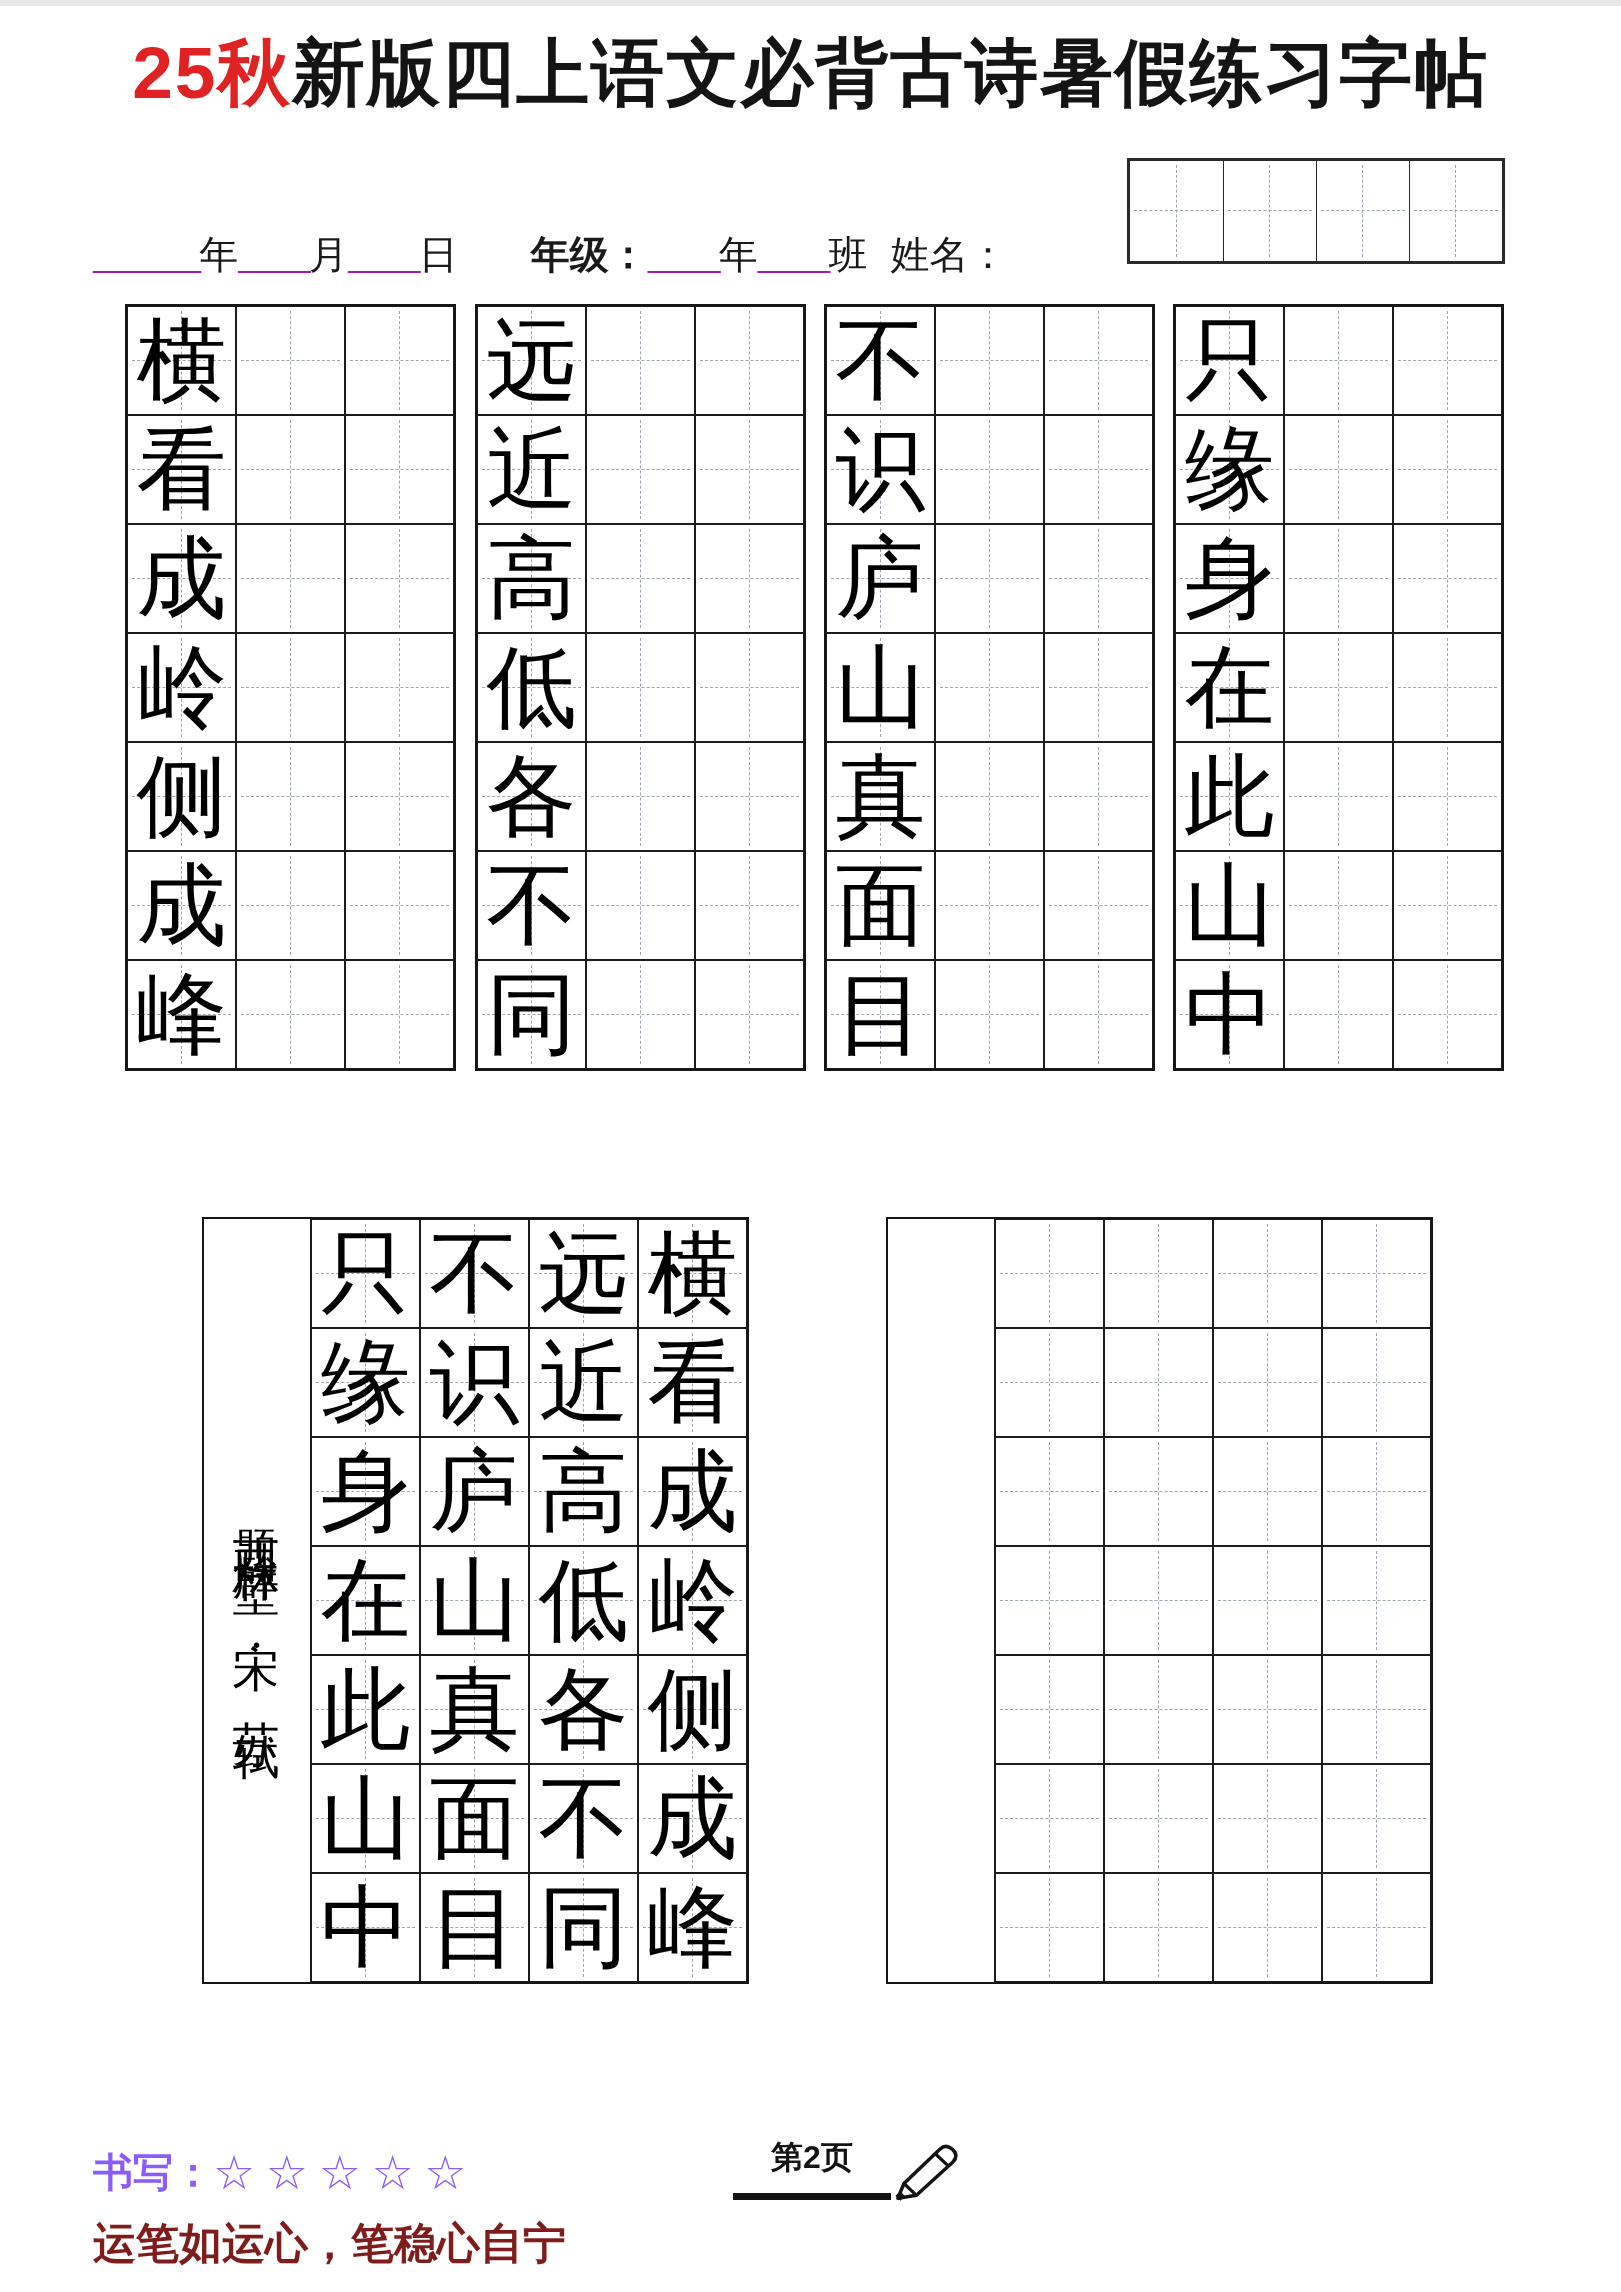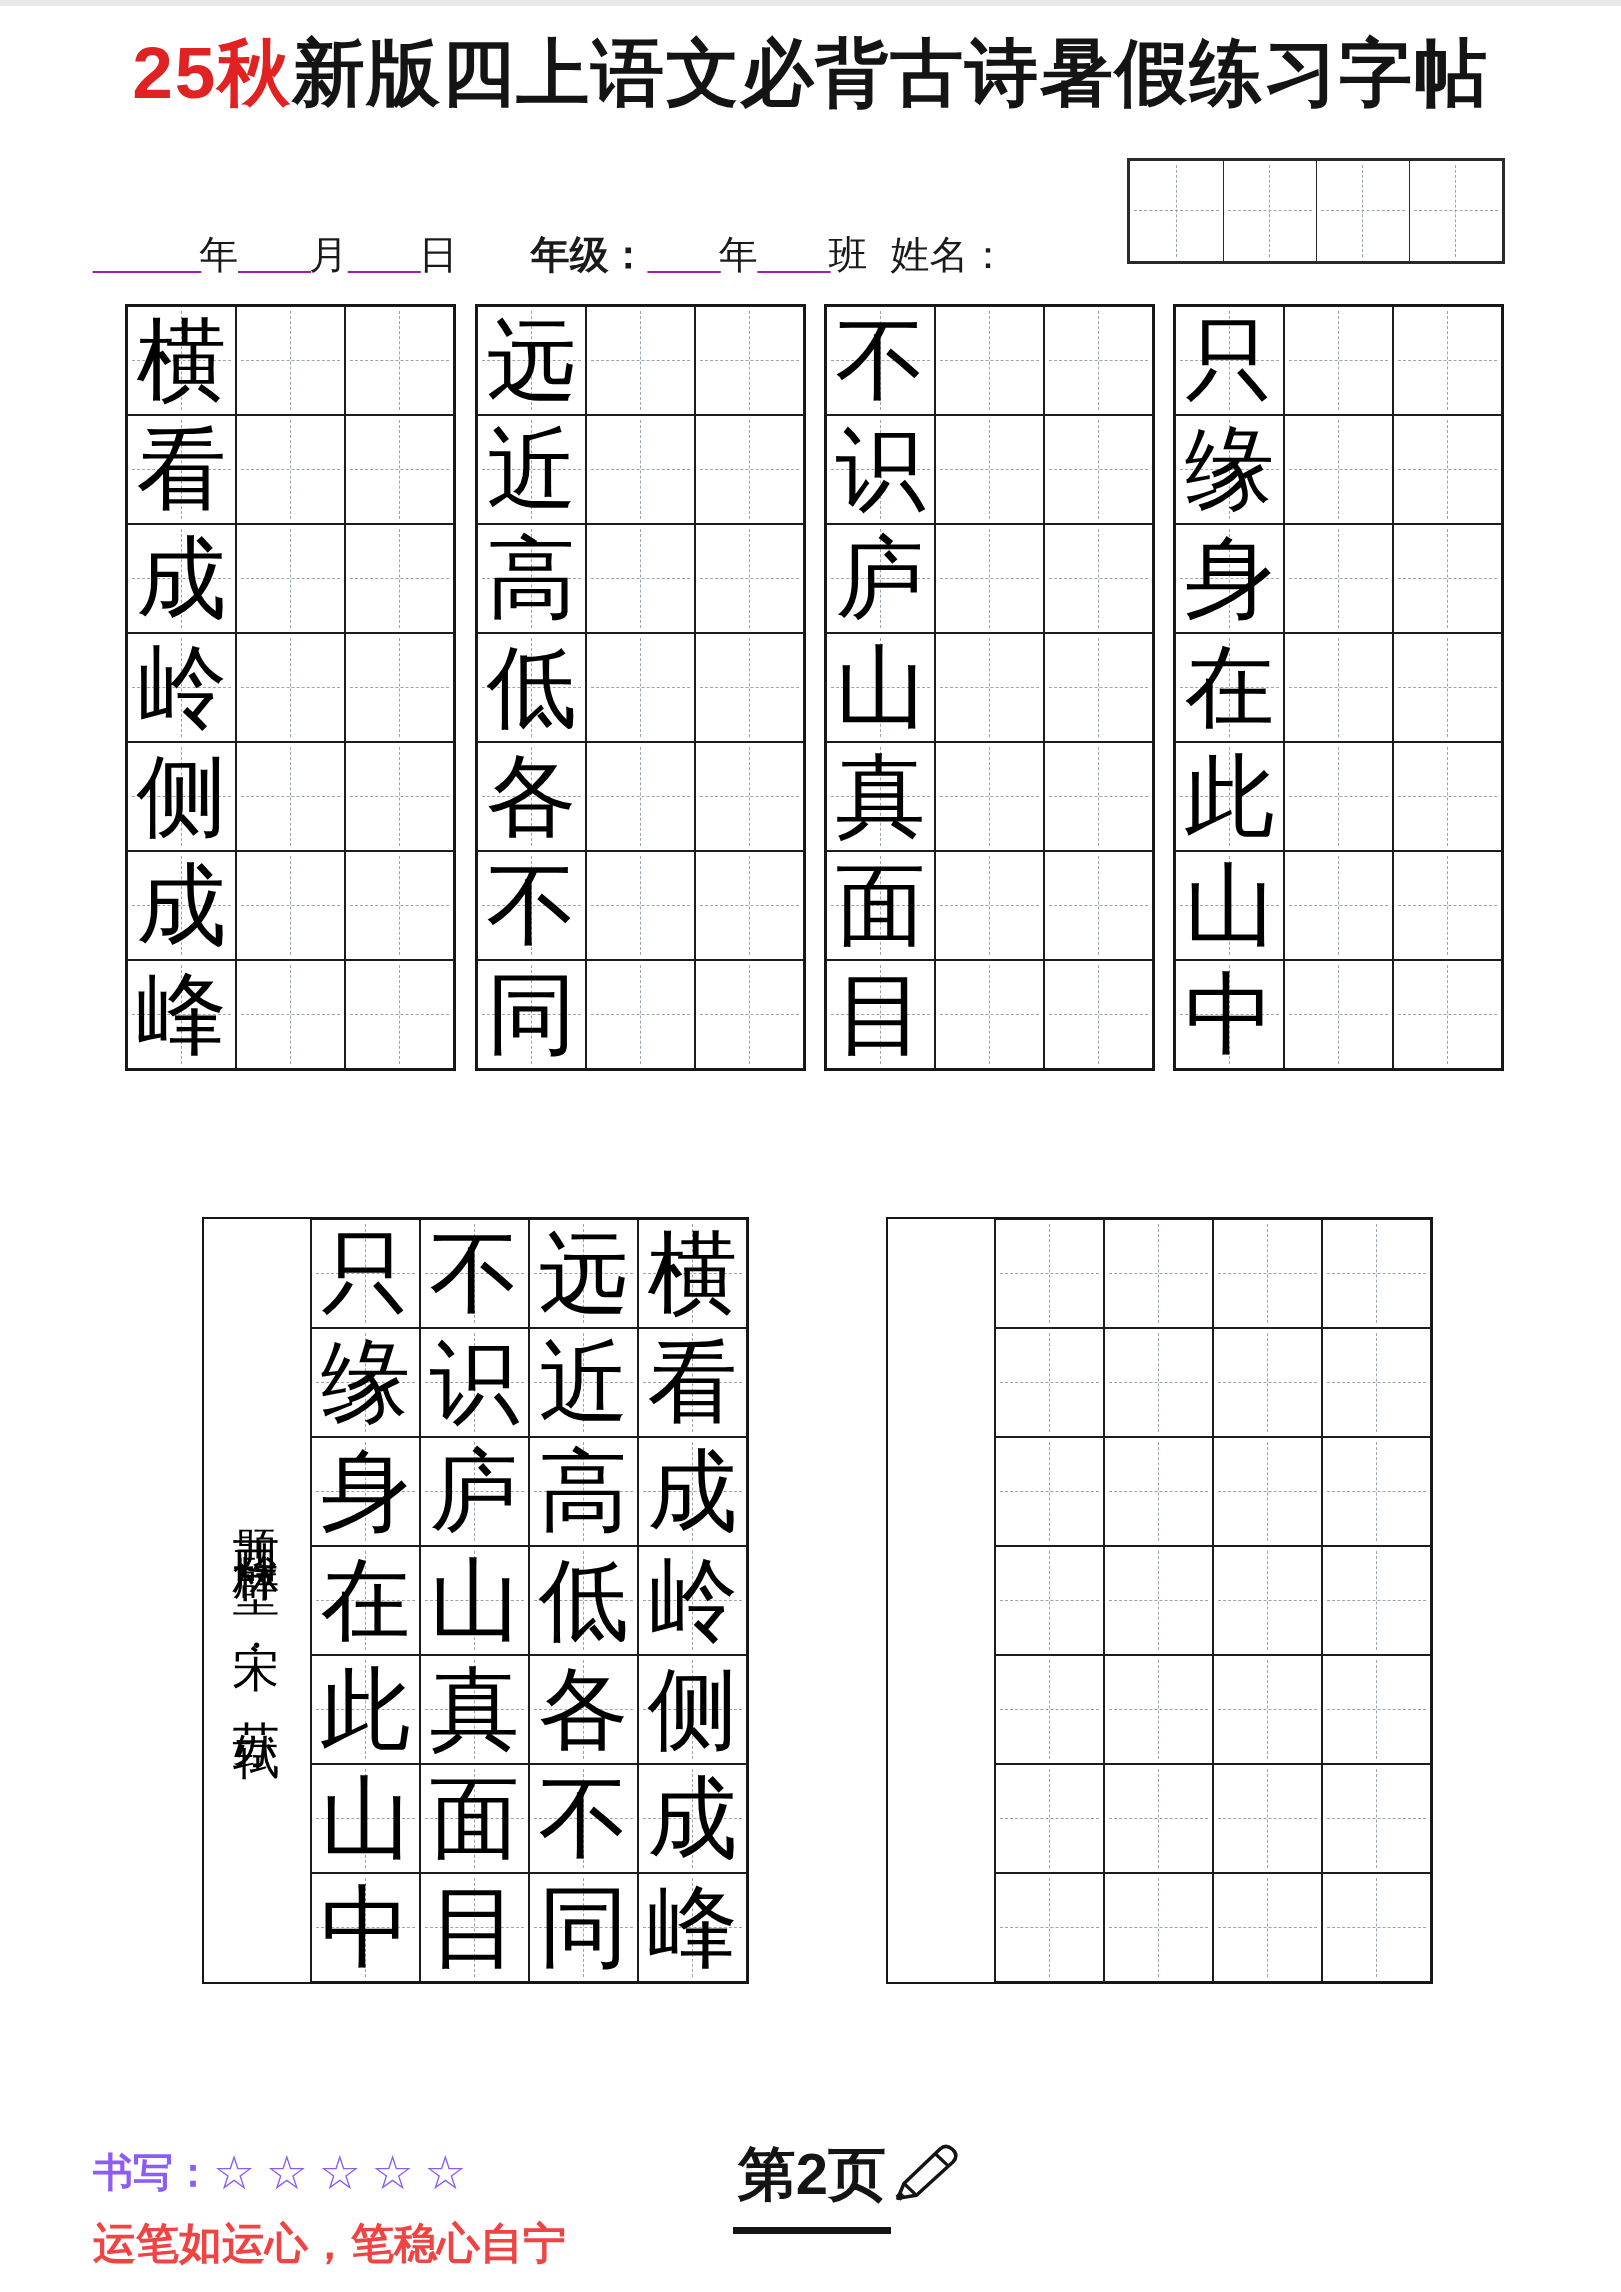--- a/index.html
+++ b/index.html
@@ -46,25 +46,25 @@
              display:flex;align-items:center;justify-content:center;background:#fff;}
   .vtext{writing-mode:vertical-rl;text-orientation:upright;font-size:47px;letter-spacing:12.5px;
          font-family:"Liberation Serif","DejaVu Serif",serif;color:#000;}
   .poem-block .char-grid{border:none;}
 
   
   .writing-row{position:absolute;left:93px;top:2139px;font-family:Liberation Serif, serif;
                font-weight:700;font-size:40px;white-space:nowrap;color:#8b5cf6;}
   .writing-row .stars{font-weight:400;font-size:47px;letter-spacing:10.7px;vertical-align:-2.7px;}
   .page-wrap{position:absolute;left:733px;top:2130px;width:158px;text-align:center;}
-  .page-num{font-family:"Liberation Sans","DejaVu Sans",sans-serif;font-weight:700;font-size:58px;color:#141414;}
+  .page-num{font-family:"Liberation Sans","DejaVu Sans",sans-serif;font-weight:700;font-size:32px;color:#141414;}
   .page-underline{margin-top:12.5px;height:7.2px;background:#141414;}
   .pen-icon{position:absolute;left:892px;top:2133px;width:79px;height:64px;}
   .motto{position:absolute;left:93px;top:2209px;font-family:Liberation Serif, serif;
-         font-weight:700;font-size:43px;color:#ef4444;white-space:nowrap;text-align:center;}
+         font-weight:700;font-size:43px;color:#7f1d1d;white-space:nowrap;text-align:center;}
 </style>
 </head>
 <body>
 
 <div class="page">
 
   <div class="title"><span class="red">25秋</span><span class="black">新版四上语文必背古诗暑假练习字帖</span></div>
 
   <div class="info-line"><span class="blank">______</span><span>年</span><span class="blank">____</span><span>月</span><span class="blank">____</span><span>日</span><span class="gap-grade">年级：</span><span class="blank">____</span><span>年</span><span class="blank">____</span><span>班</span><span class="gap-name">姓名：</span></div>
 

